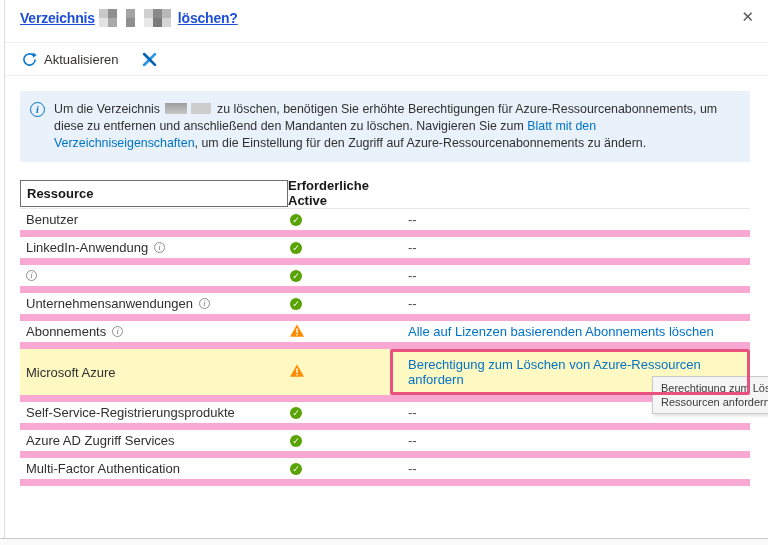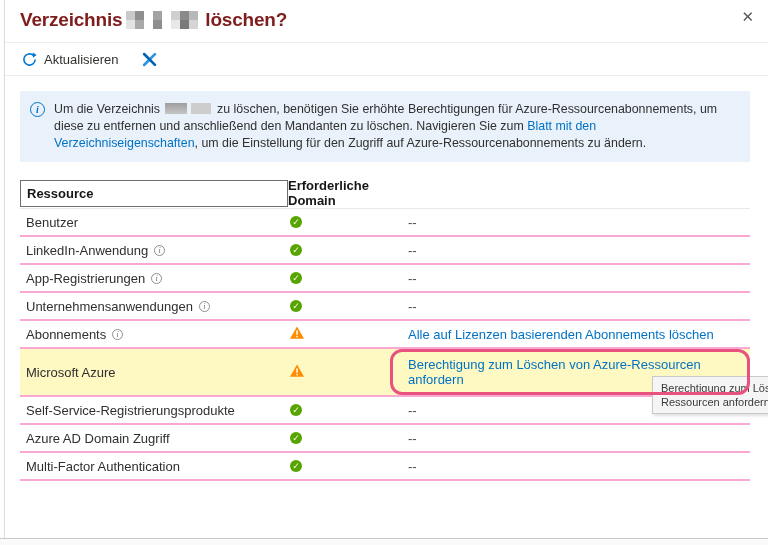--- a/index.html
+++ b/index.html
@@ -11,21 +11,21 @@
   }
   .blade-left-border { position:absolute; left:4px; top:0; height:539px; width:1px; background:#dcdcdc; }
   .bottom-line { position:absolute; left:0; top:538px; width:768px; height:1px; background:#c9c9c9; }
   .bottom-strip { position:absolute; left:0; top:539px; width:768px; height:6px; background:#fafafa; }
 
   .content { margin-left:5px; position:relative; }
 
   
   .hdr { padding:9px 16px 0 15px; height:42px; position:relative; }
   .title-row { display:flex; align-items:center; }
-  .title { font-size:19px; font-weight:bold; color:#7f1d1d; letter-spacing:-0.2px; }
+  .title { font-size:14px; font-weight:bold; color:#1d4ed8; letter-spacing:-0.2px;text-decoration:underline; }
   .mosaic { display:inline-grid; grid-template-columns:repeat(8,9px); grid-auto-rows:9px; margin:0 7px 0 4px; }
   .mosaic i { display:block; }
   .subtitle { font-size:10px; color:#6e6e6e; margin-top:1px; }
   .close-btn { position:absolute; right:14px; top:9px; font-size:15px; color:#595959; cursor:pointer; line-height:1; }
   .divider { height:1px; background:#eeeeee; width:763px; }
 
   
   .toolbar { height:32px; display:flex; align-items:center; gap:24px; padding-left:17px; font-size:13px; color:#32312f; }
   .tb-item { display:flex; align-items:center; gap:7px; cursor:pointer; }
   .tb-item svg { display:block; }
@@ -40,39 +40,39 @@
     flex:0 0 auto; width:15px; height:15px; border:1.4px solid #0072c6; border-radius:50%;
     color:#0072c6; font-size:10px; font-style:italic; font-weight:bold;
     display:flex; align-items:center; justify-content:center; margin-top:1px; font-family:"Liberation Serif",serif;
   }
   .org-redact { display:inline-flex; align-items:center; gap:4px; margin:0 6px 0 5px; vertical-align:-1px; }
   .org-redact b { display:inline-block; height:11px; }
   .link { color:var(--c-link,#0072c6); cursor:pointer; text-decoration:none; }
 
   
   .tbl { margin:16px 18px 8px 15px; font-size:13px; }
-  .trow { display:grid; grid-template-columns:268px 120px 1fr; align-items:center; min-height:28px; border-bottom:2px solid #f9a8d4; }
+  .trow { display:grid; grid-template-columns:268px 120px 1fr; align-items:center; min-height:28px; border-bottom:7px solid #f9a8d4; }
   .trow.hl { min-height:38px; background:#fef9c3; }
   .thead { font-weight:bold; color:#161616; border-bottom:1px solid #e9e9e9; min-height:29px; }
   .header-box { border:1px solid #6e6e6e; height:27px; width:100%; display:flex; align-items:center; padding-left:6px; cursor:pointer; }
   .cell-res { display:flex; align-items:center; gap:6px; padding-left:6px; }
   .mini-info {
     width:11px; height:11px; border:1px solid #8f8f8f; border-radius:50%; color:#6d6d6d;
     font-size:8px; font-style:italic; display:inline-flex; align-items:center; justify-content:center;
     font-family:"Liberation Serif",serif; flex:0 0 auto;
   }
   .cell-status { padding-left:2px; display:flex; align-items:center; }
   .ok-icon {
     width:12px; height:12px; border-radius:50%; background:var(--c-ok,#57a300);
     color:#fff; font-size:9px; line-height:12px; text-align:center; font-weight:bold; display:inline-block;
   }
   .warn-icon { display:inline-block; }
   .cell-action { color:#4a4a4a; }
   .annotation-box {
-    display:inline-block; border:3px solid var(--c-annotation,#e9527f); border-radius:12px;
+    display:inline-block; border:3px solid var(--c-annotation,#e9527f); border-radius:2px;
     padding:5px 15px; margin-left:-18px; position:relative; z-index:5; background:transparent;
   }
 
   
   .tooltip {
     position:absolute; left:652px; top:376px; z-index:3;
     background:#f5f5f5; border:1px solid #c9c9c9; box-shadow:1px 2px 3px rgba(0,0,0,0.12);
     padding:4px 8px; font-size:11px; line-height:14px; color:#3b3b3b; width:max-content;
   }
   .tooltip div { white-space:nowrap; }
@@ -141,21 +141,21 @@
         </span><span>zu löschen, benötigen Sie erhöhte Berechtigungen für Azure-Ressourcenabonnements, um diese zu entfernen und anschließend den Mandanten zu löschen. Navigieren Sie zum</span>
       <span class="link">Blatt mit den Verzeichniseigenschaften</span><span>, um die Einstellung für den Zugriff auf Azure-Ressourcenabonnements zu ändern.</span>
     </span>
   </div>
 
   <div class="tbl">
     <div class="trow thead">
       <div class="header-box">
         <span>Ressource</span>
       </div>
-      <div>Erforderliche Domain</div>
+      <div>Erforderliche Active</div>
     </div>
     <div>
         <div class="trow">
     <div class="cell-res">
       <span>Benutzer</span>
 
     </div>
     <div class="cell-status">
       <span class="ok-icon">✓</span>
 
@@ -172,21 +172,20 @@
     <div class="cell-status">
       <span class="ok-icon">✓</span>
 
     </div>
     <div class="cell-action">
       <span>--</span>
     </div>
   </div>
         <div class="trow">
     <div class="cell-res">
-      <span>App-Registrierungen</span>
       <span class="mini-info">i</span>
     </div>
     <div class="cell-status">
       <span class="ok-icon">✓</span>
 
     </div>
     <div class="cell-action">
       <span>--</span>
     </div>
   </div>
@@ -249,21 +248,21 @@
     <div class="cell-status">
       <span class="ok-icon">✓</span>
 
     </div>
     <div class="cell-action">
       <span>--</span>
     </div>
   </div>
         <div class="trow">
     <div class="cell-res">
-      <span>Azure AD Domain Zugriff</span>
+      <span>Azure AD Zugriff Services</span>
 
     </div>
     <div class="cell-status">
       <span class="ok-icon">✓</span>
 
     </div>
     <div class="cell-action">
       <span>--</span>
     </div>
   </div>

